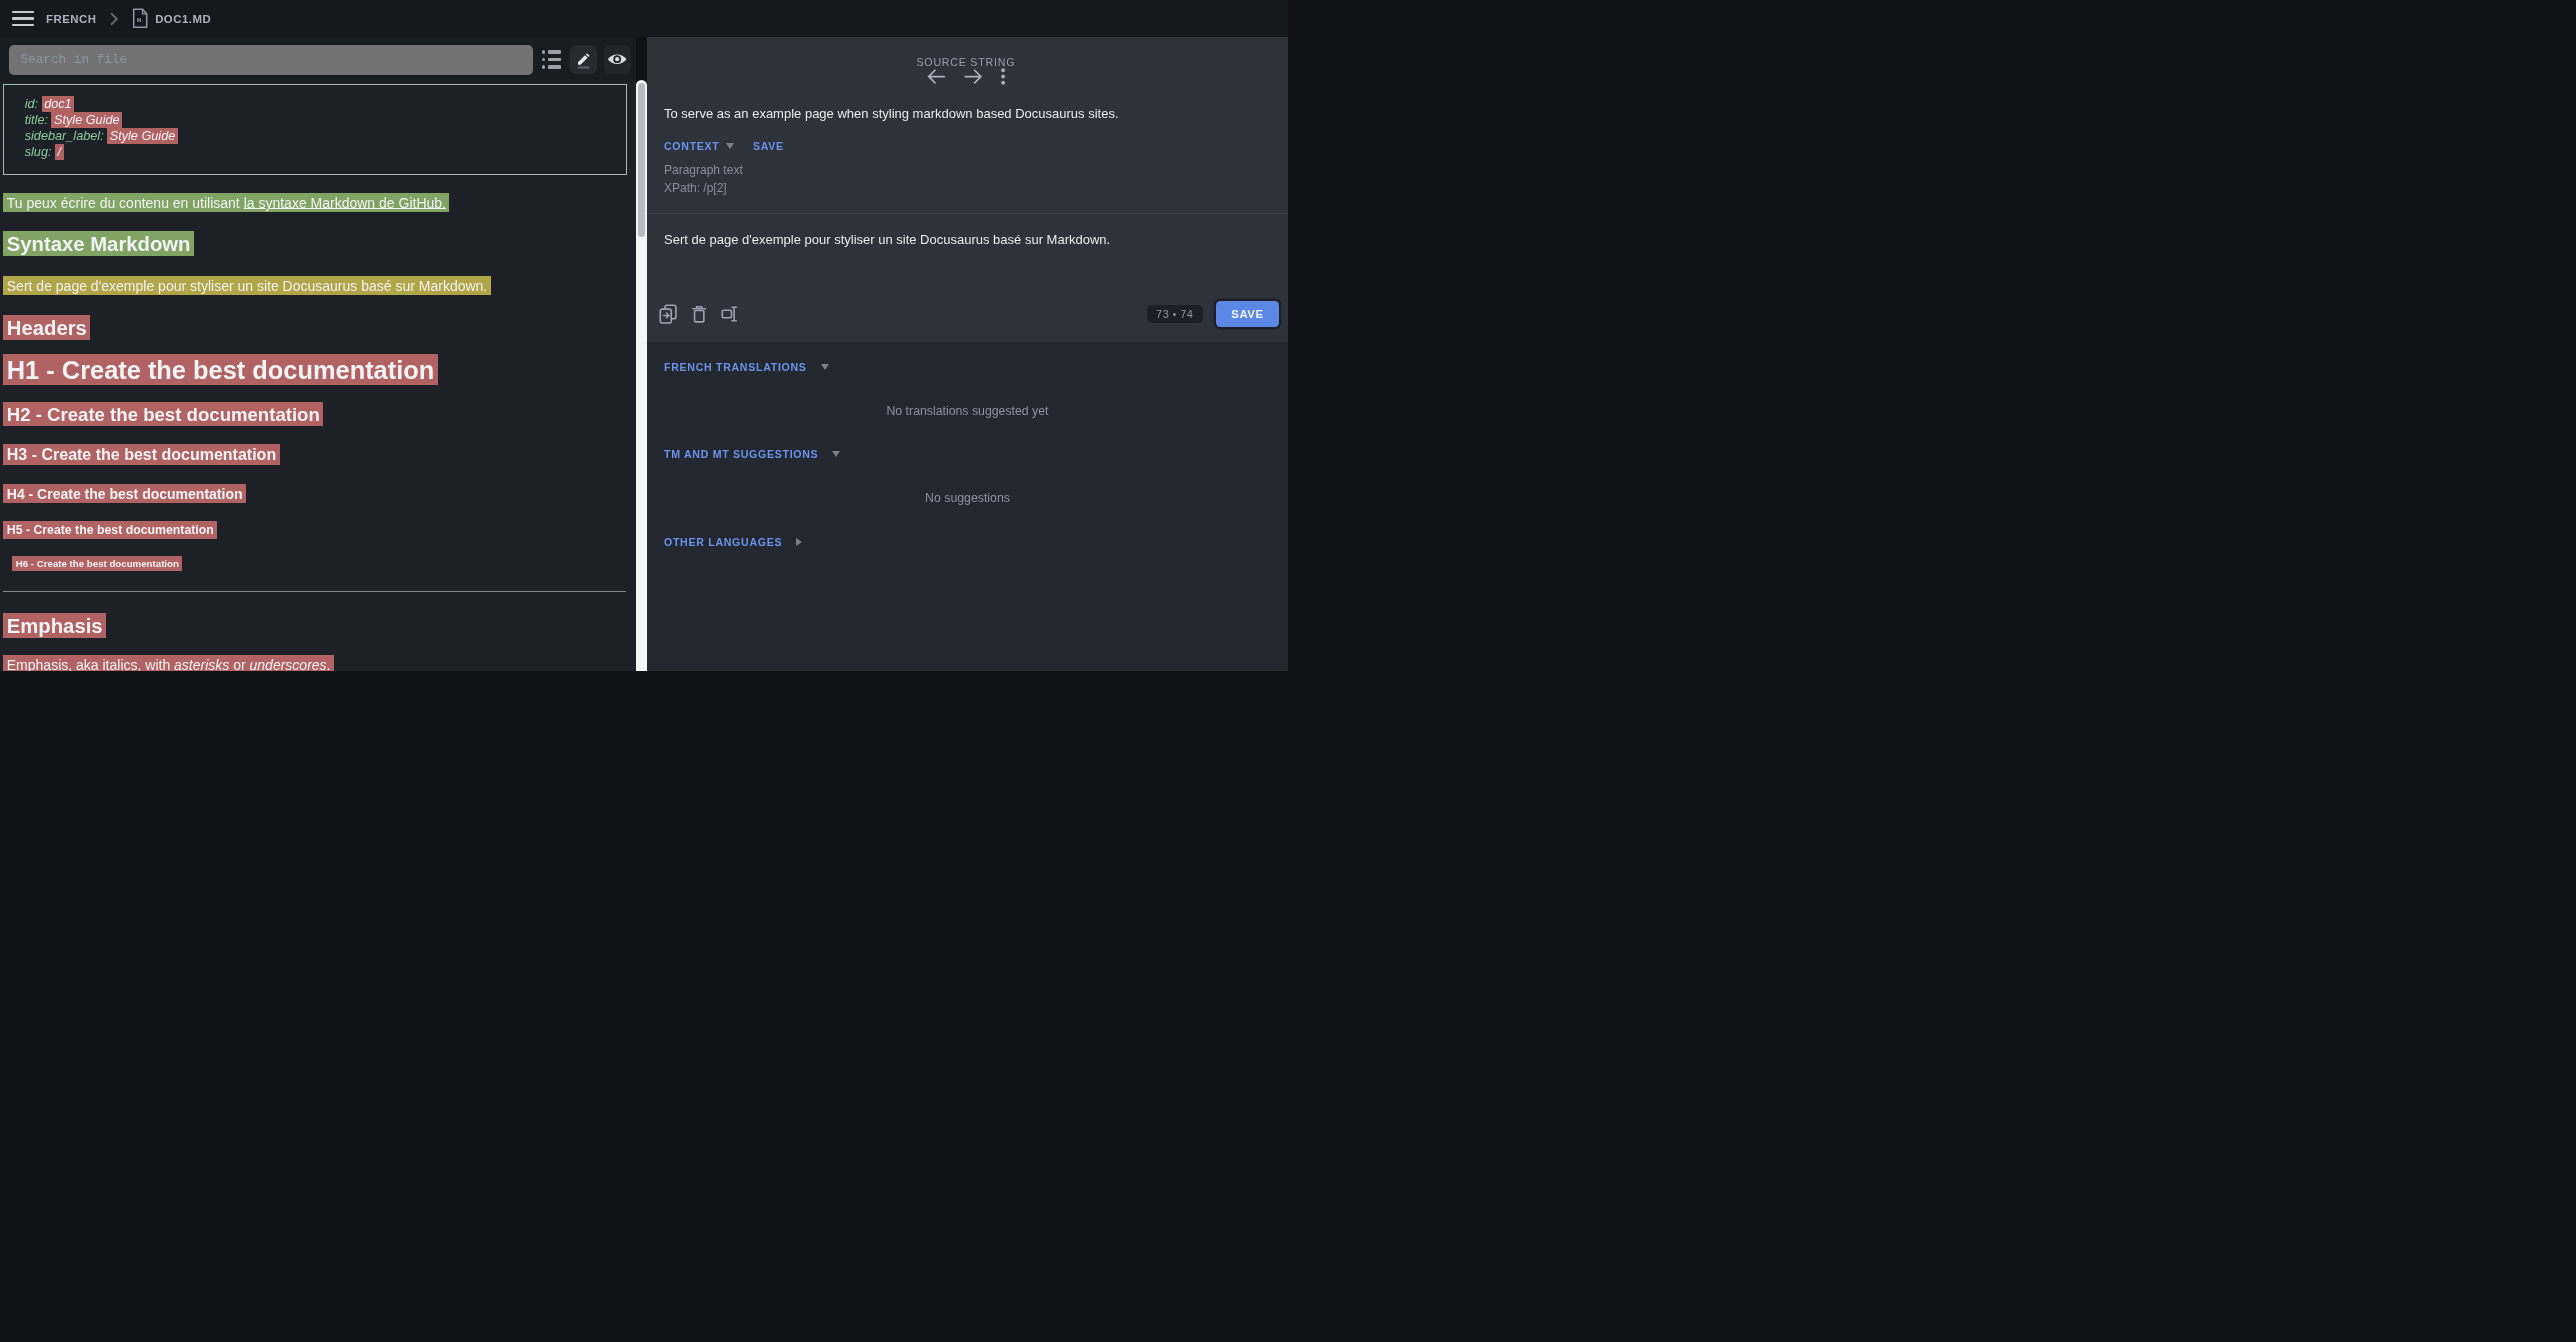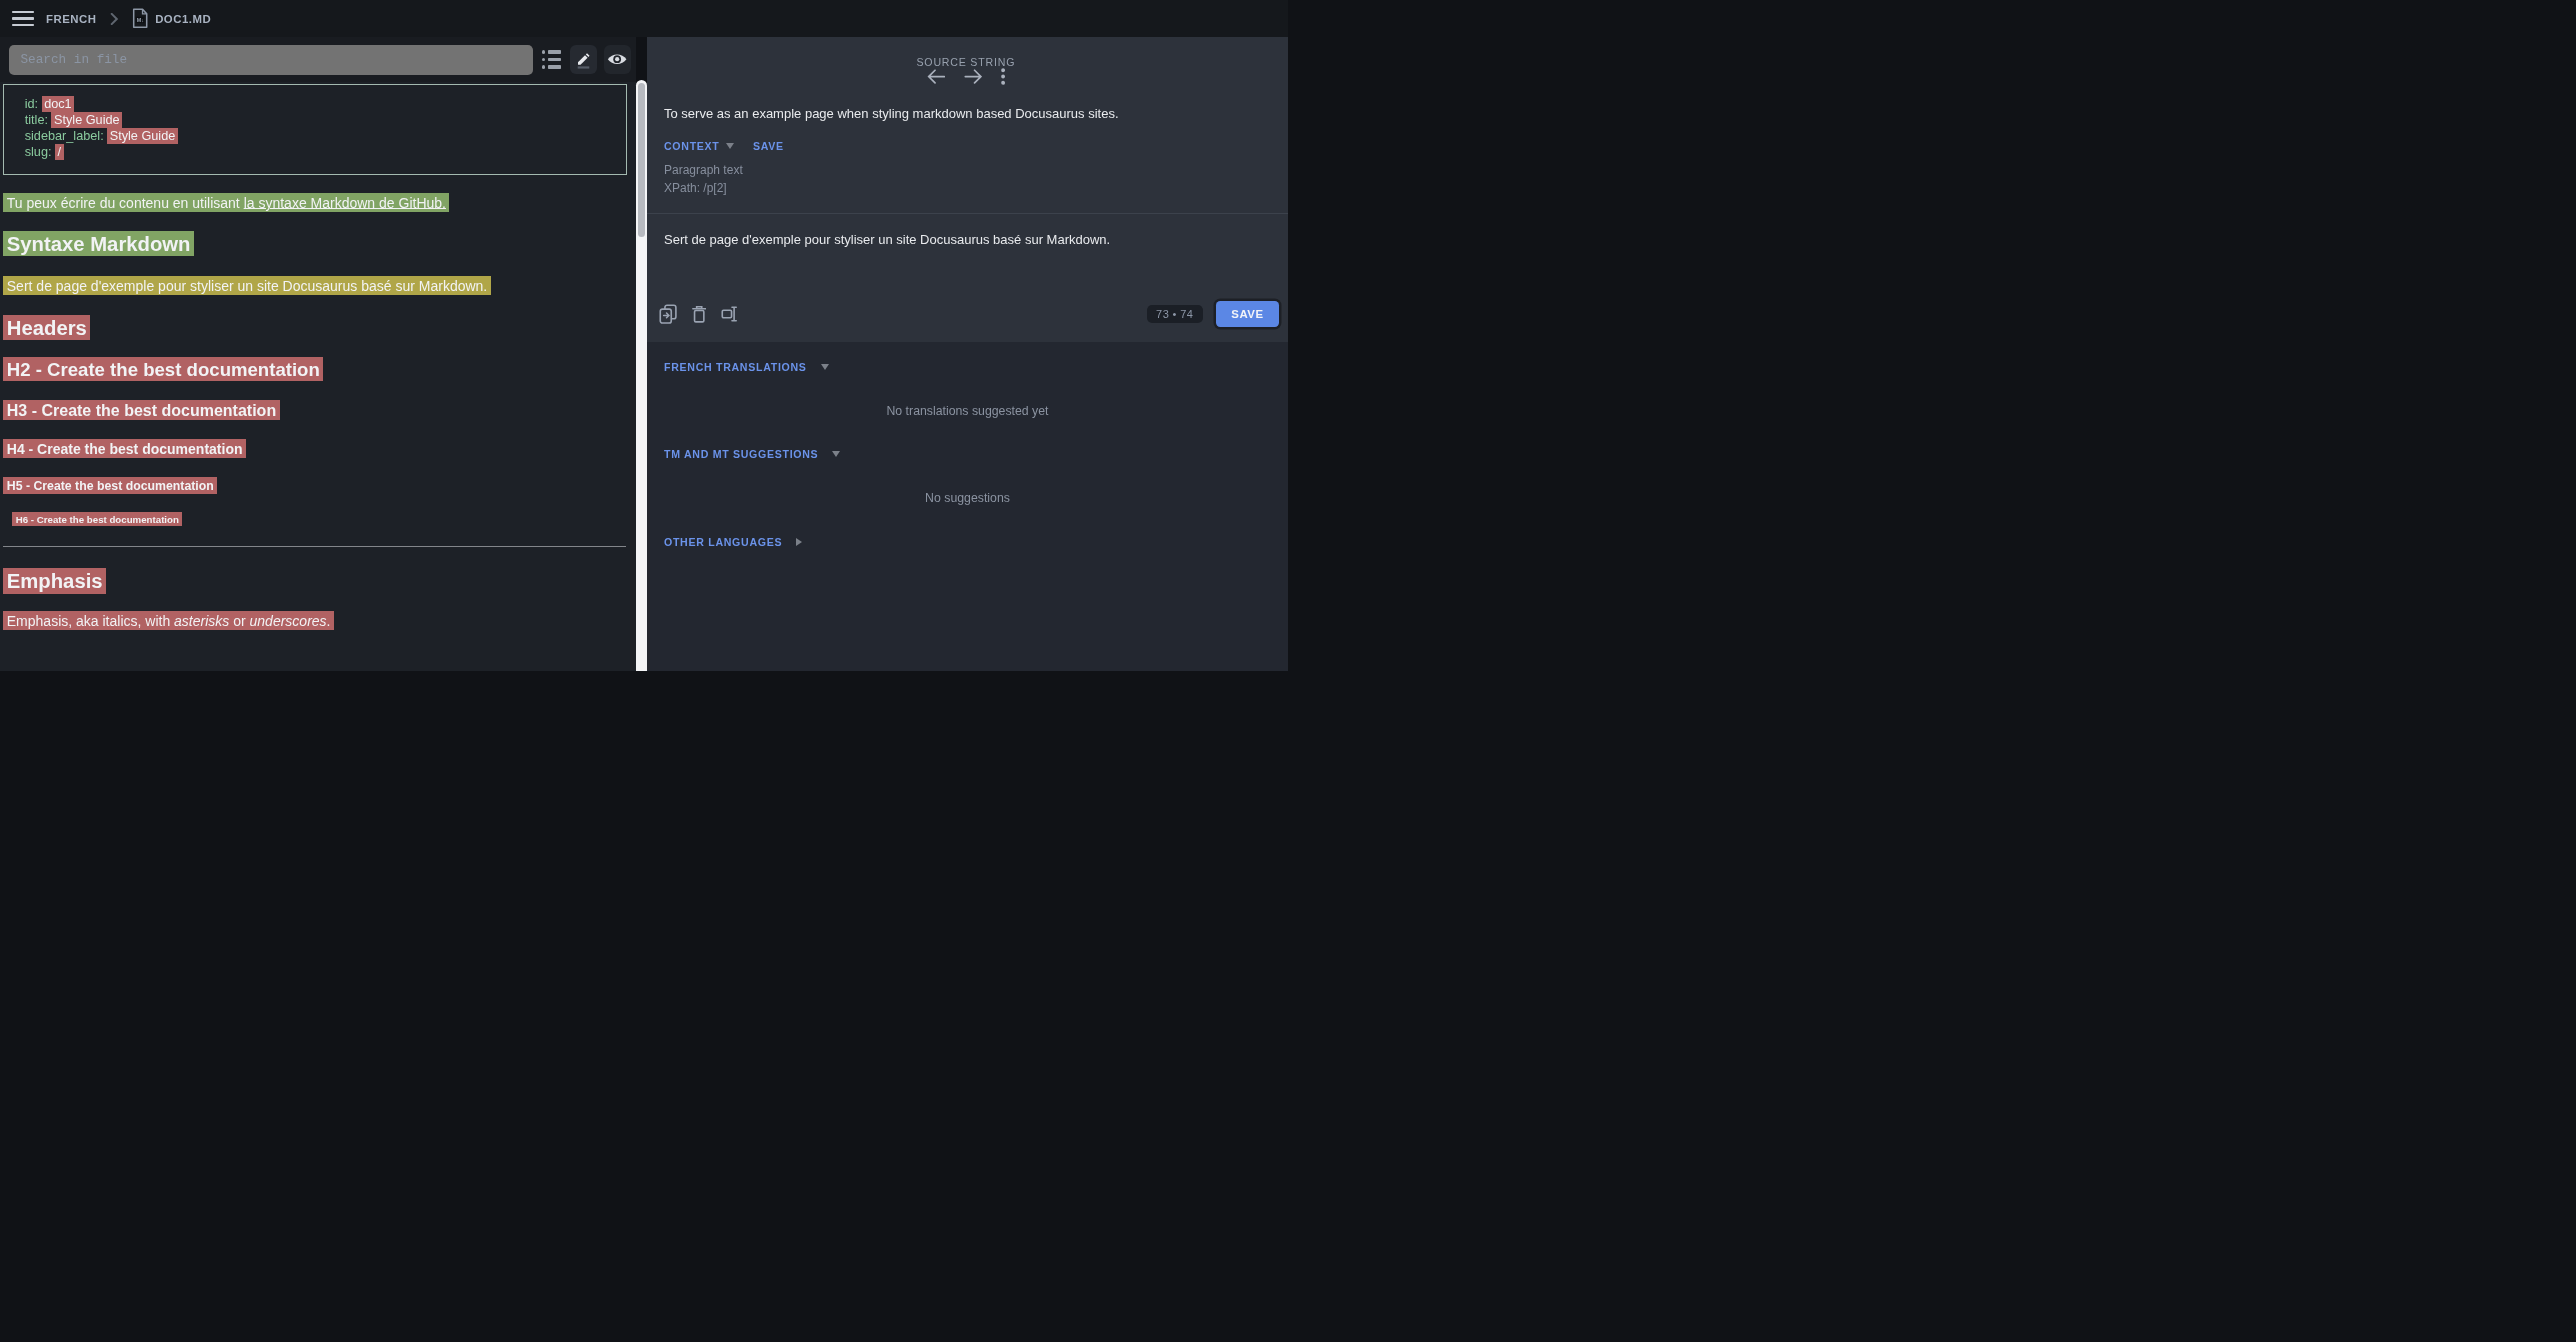--- a/index.html
+++ b/index.html
@@ -40,21 +40,21 @@
   .toc-icon .row{display:flex;align-items:center;gap:3.4px;}
   .toc-icon .dot{width:3.4px;height:3.4px;border-radius:50%;background:#9aa0a9;}
   .toc-icon .bar{height:3.4px;flex:1;border-radius:0.8px;background:#9aa0a9;}
   .tool-btn{width:28px;height:29px;border-radius:6px;display:flex;align-items:center;justify-content:center;cursor:pointer;border:none;}
   .tool-btn.edit{background:#262a31;}
   .tool-btn.preview{background:#22262c;margin-right:1.7px;}
   
   .document{padding:1.7px 6.8px 0 3.4px;font-size:14px;}
   .frontmatter{
     border:0.8px solid #a4bab0;width:624px;padding:11px 20.3px 14.4px;margin-left:0;
-    font-size:12.7px;line-height:16px;
+    font-size:12.7px;line-height:16px;font-style:italic;
   }
   .fm-key{color:var(--key-green);}
   .fm-val{background:var(--hl-red);color:#f2f3f5;padding:0.8px 2.5px;}
   .hl{color:#f2f3f5;padding:1.7px 3.4px;}
   .hl.red{background:var(--hl-red);}
   .hl.green{background:var(--hl-green);}
   .hl.olive{background:var(--hl-olive);}
   .doc-p{margin-top:18px;line-height:1.35;}
   .doc-p .u{text-decoration:underline;}
   h1.doc-h,h2.doc-h,h3.doc-h,h4.doc-h,h5.doc-h,h6.doc-h{font-weight:bold;line-height:1.2;}
@@ -179,20 +179,21 @@
     </div>
 
     <p class="doc-p"><span class="hl green"><span>Tu peux écrire du contenu en utilisant </span><span class="u">la syntaxe Markdown de GitHub.</span></span></p>
 
     <h2 class="doc-h mt-syntax"><span class="hl green">Syntaxe Markdown</span></h2>
 
     <p class="doc-p mt-olive"><span class="hl olive">Sert de page d'exemple pour styliser un site Docusaurus basé sur Markdown.</span></p>
 
     <h2 class="doc-h mt-headers"><span class="hl red">Headers</span></h2>
 
+    <h1 class="doc-h mt-h1"><span class="hl red">H1 - Create the best documentation</span></h1>
     <h2 class="doc-h mt-h2"><span class="hl red">H2 - Create the best documentation</span></h2>
     <h3 class="doc-h mt-h3"><span class="hl red">H3 - Create the best documentation</span></h3>
     <h4 class="doc-h mt-h4"><span class="hl red">H4 - Create the best documentation</span></h4>
     <h5 class="doc-h mt-h5"><span class="hl red">H5 - Create the best documentation</span></h5>
     <h6 class="doc-h mt-h6"><span class="hl red">H6 - Create the best documentation</span></h6>
 
     <hr class="doc-hr">
 
     <h2 class="doc-h mt-emphasis"><span class="hl red">Emphasis</span></h2>
 

